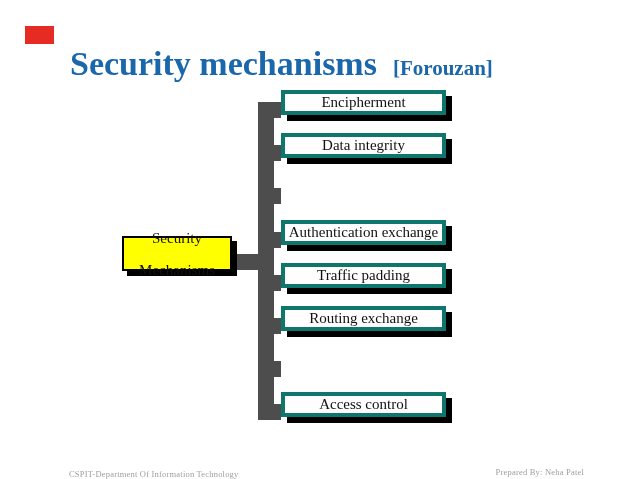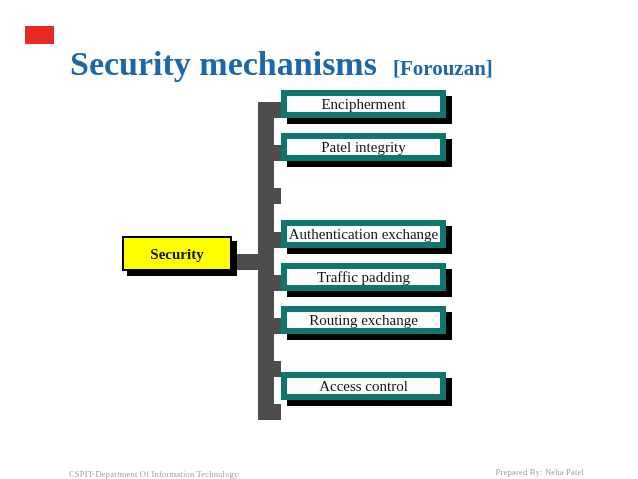--- a/index.html
+++ b/index.html
@@ -54,33 +54,33 @@
     position: absolute;
     left: 106px; top: 220px;
     width: 110px; height: 35px;
     background: #ffff00;
     border: 2px solid #000000;
     box-shadow: 5px 5px 0 #000000;
     display: flex;
     flex-direction: column;
     align-items: center;
     justify-content: center;
-    font-weight: bold;
+    font-weight: normal;
     font-size: 15px;
     line-height: 16px;
     color: #111111;
     text-align: center;
   }
   
   .mech-box {
     position: absolute;
     left: 265px;
     width: 165px; height: 25px;
     background: #fefefe;
-    border: 6px solid #0f766e;
+    border: 4px solid #0f766e;
     box-shadow: 6px 6px 0 #000000;
     display: flex;
     align-items: center;
     justify-content: center;
     font-size: 15px;
     color: #111111;
     white-space: nowrap;
   }
   .footer {
     position: absolute;
@@ -108,27 +108,28 @@
   <div class="line stub" style="top:172px"></div>
   <div class="line stub" style="top:216px"></div>
   <div class="line stub" style="top:259px"></div>
   <div class="line stub" style="top:302px"></div>
   <div class="line stub" style="top:345px"></div>
   <div class="line stub" style="top:388px"></div>
   <div class="line root-stub"></div>
 
   <div class="root-node">
     <span>Security</span>
+    <span>Mechanisms</span>
   </div>
 
   <div class="mech-box" style="top:74px">Encipherment</div>
-  <div class="mech-box" style="top:117px">Patel integrity</div>
+  <div class="mech-box" style="top:117px">Data integrity</div>
   <div class="mech-box" style="top:247px">Traffic padding</div>
   <div class="mech-box" style="top:204px">Authentication exchange</div>
   <div class="mech-box" style="top:290px">Routing exchange</div>
-  <div class="mech-box" style="top:356px">Access control</div>
+  <div class="mech-box" style="top:376px">Access control</div>
 
   <div class="footer">
     <span class="footer-left">CSPIT-Department Of Information Technology</span>
     <span class="footer-right">Prepared By: Neha Patel</span>
   </div>
 
 </div>
 
 </body></html>

